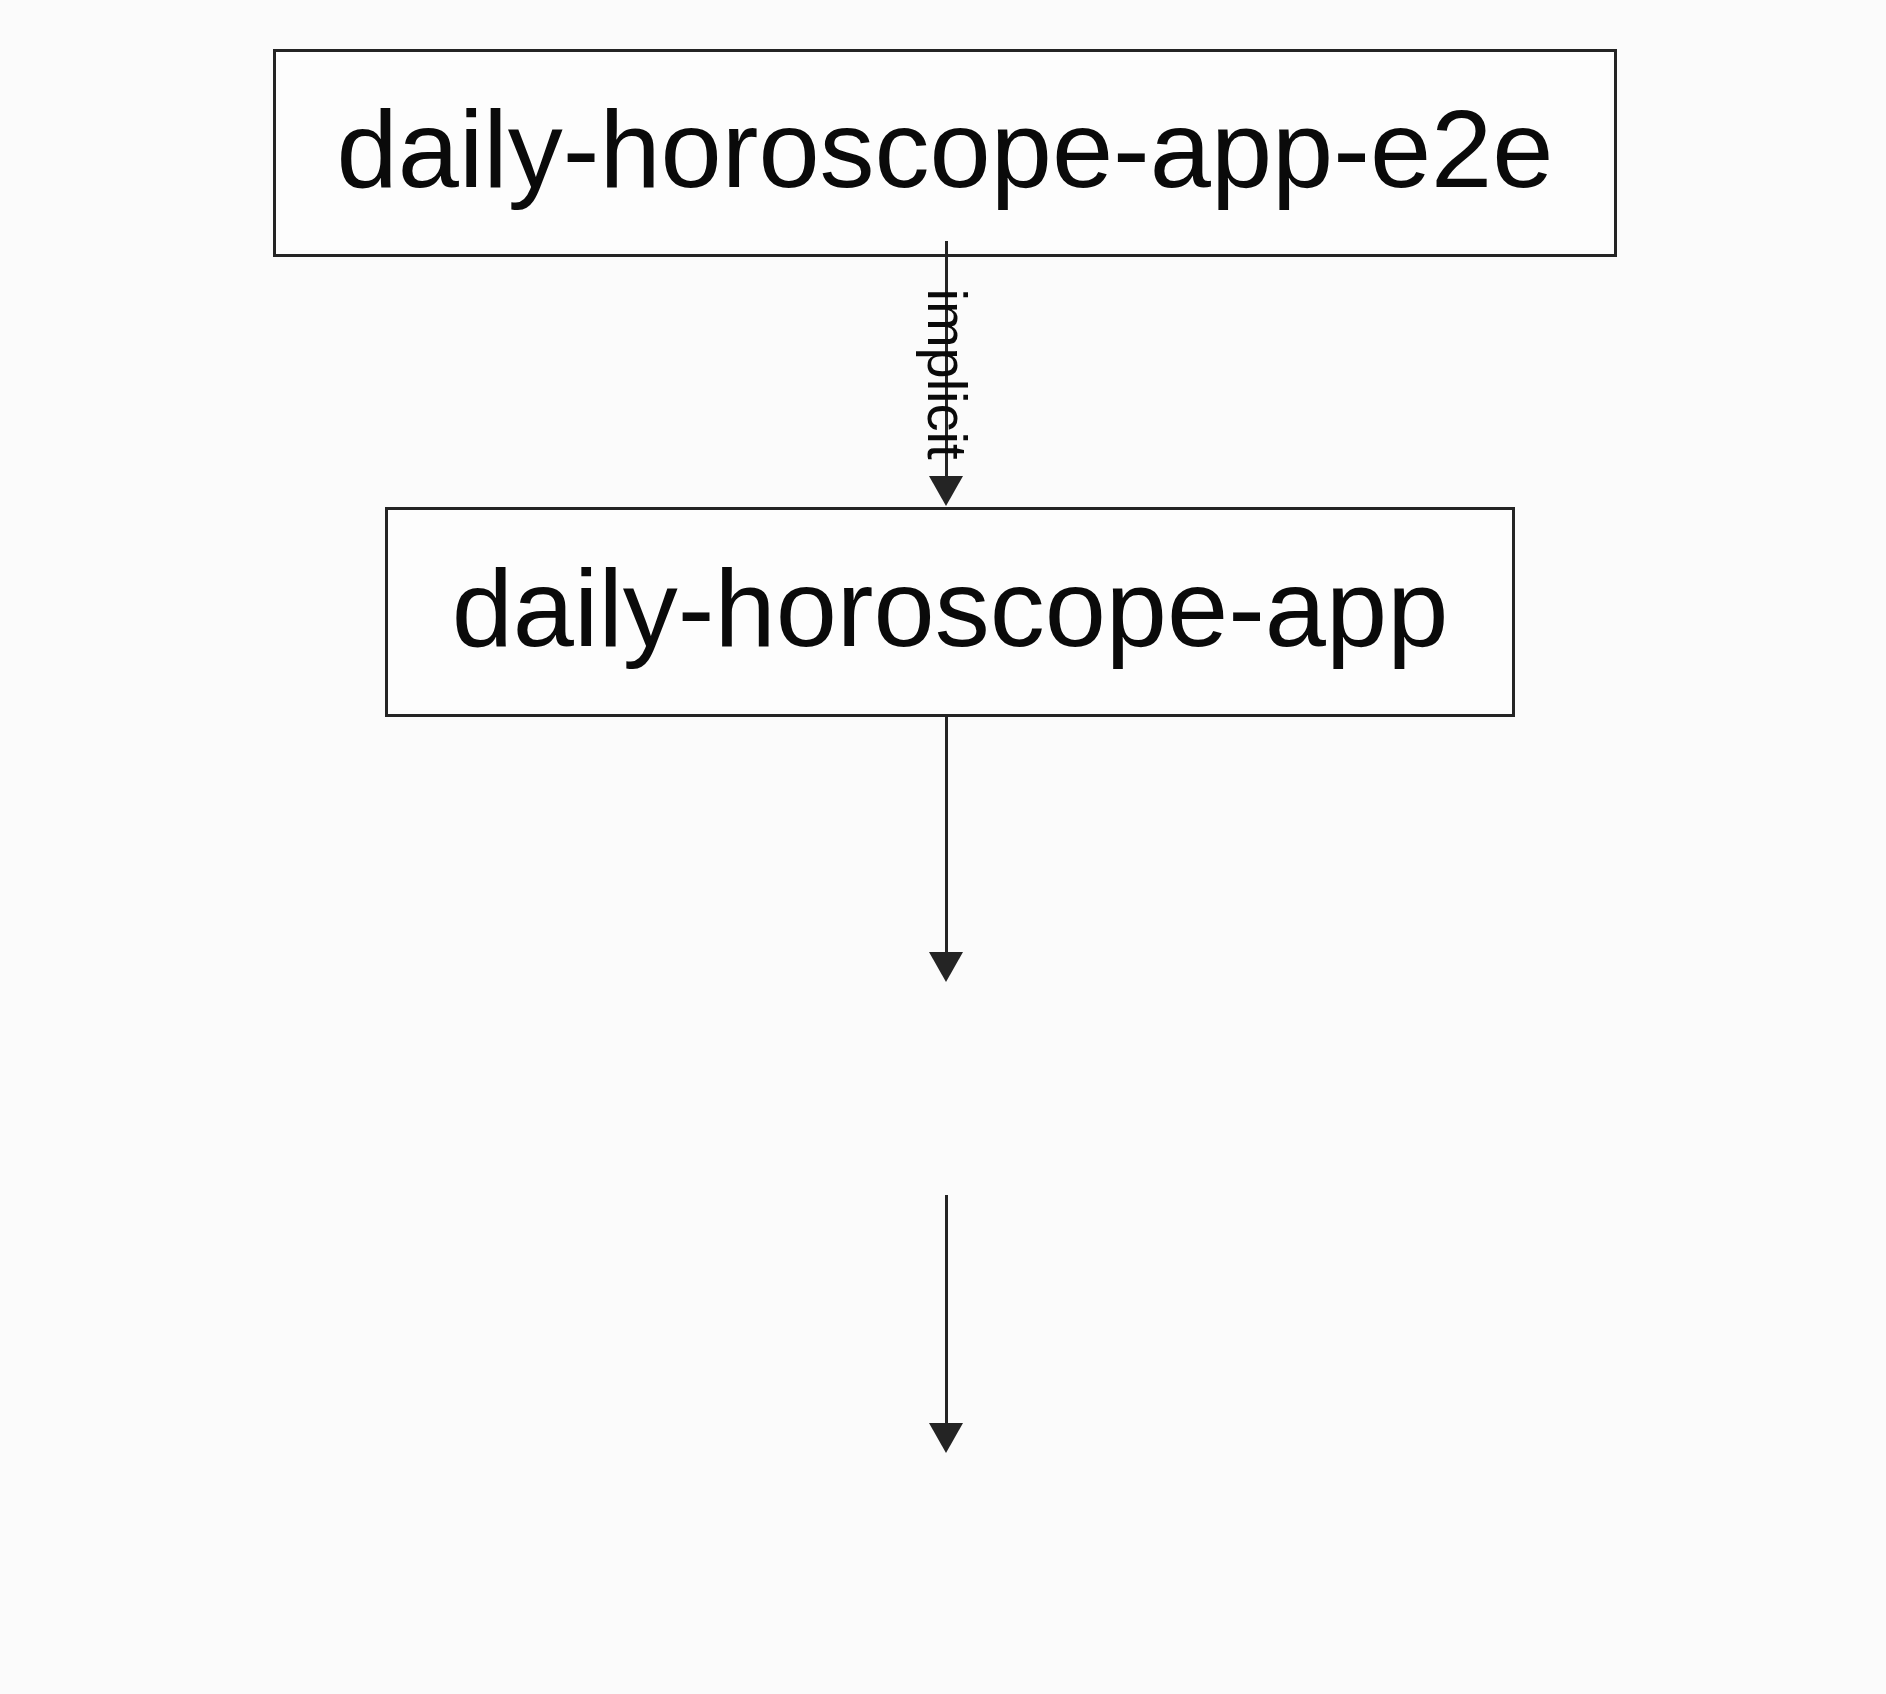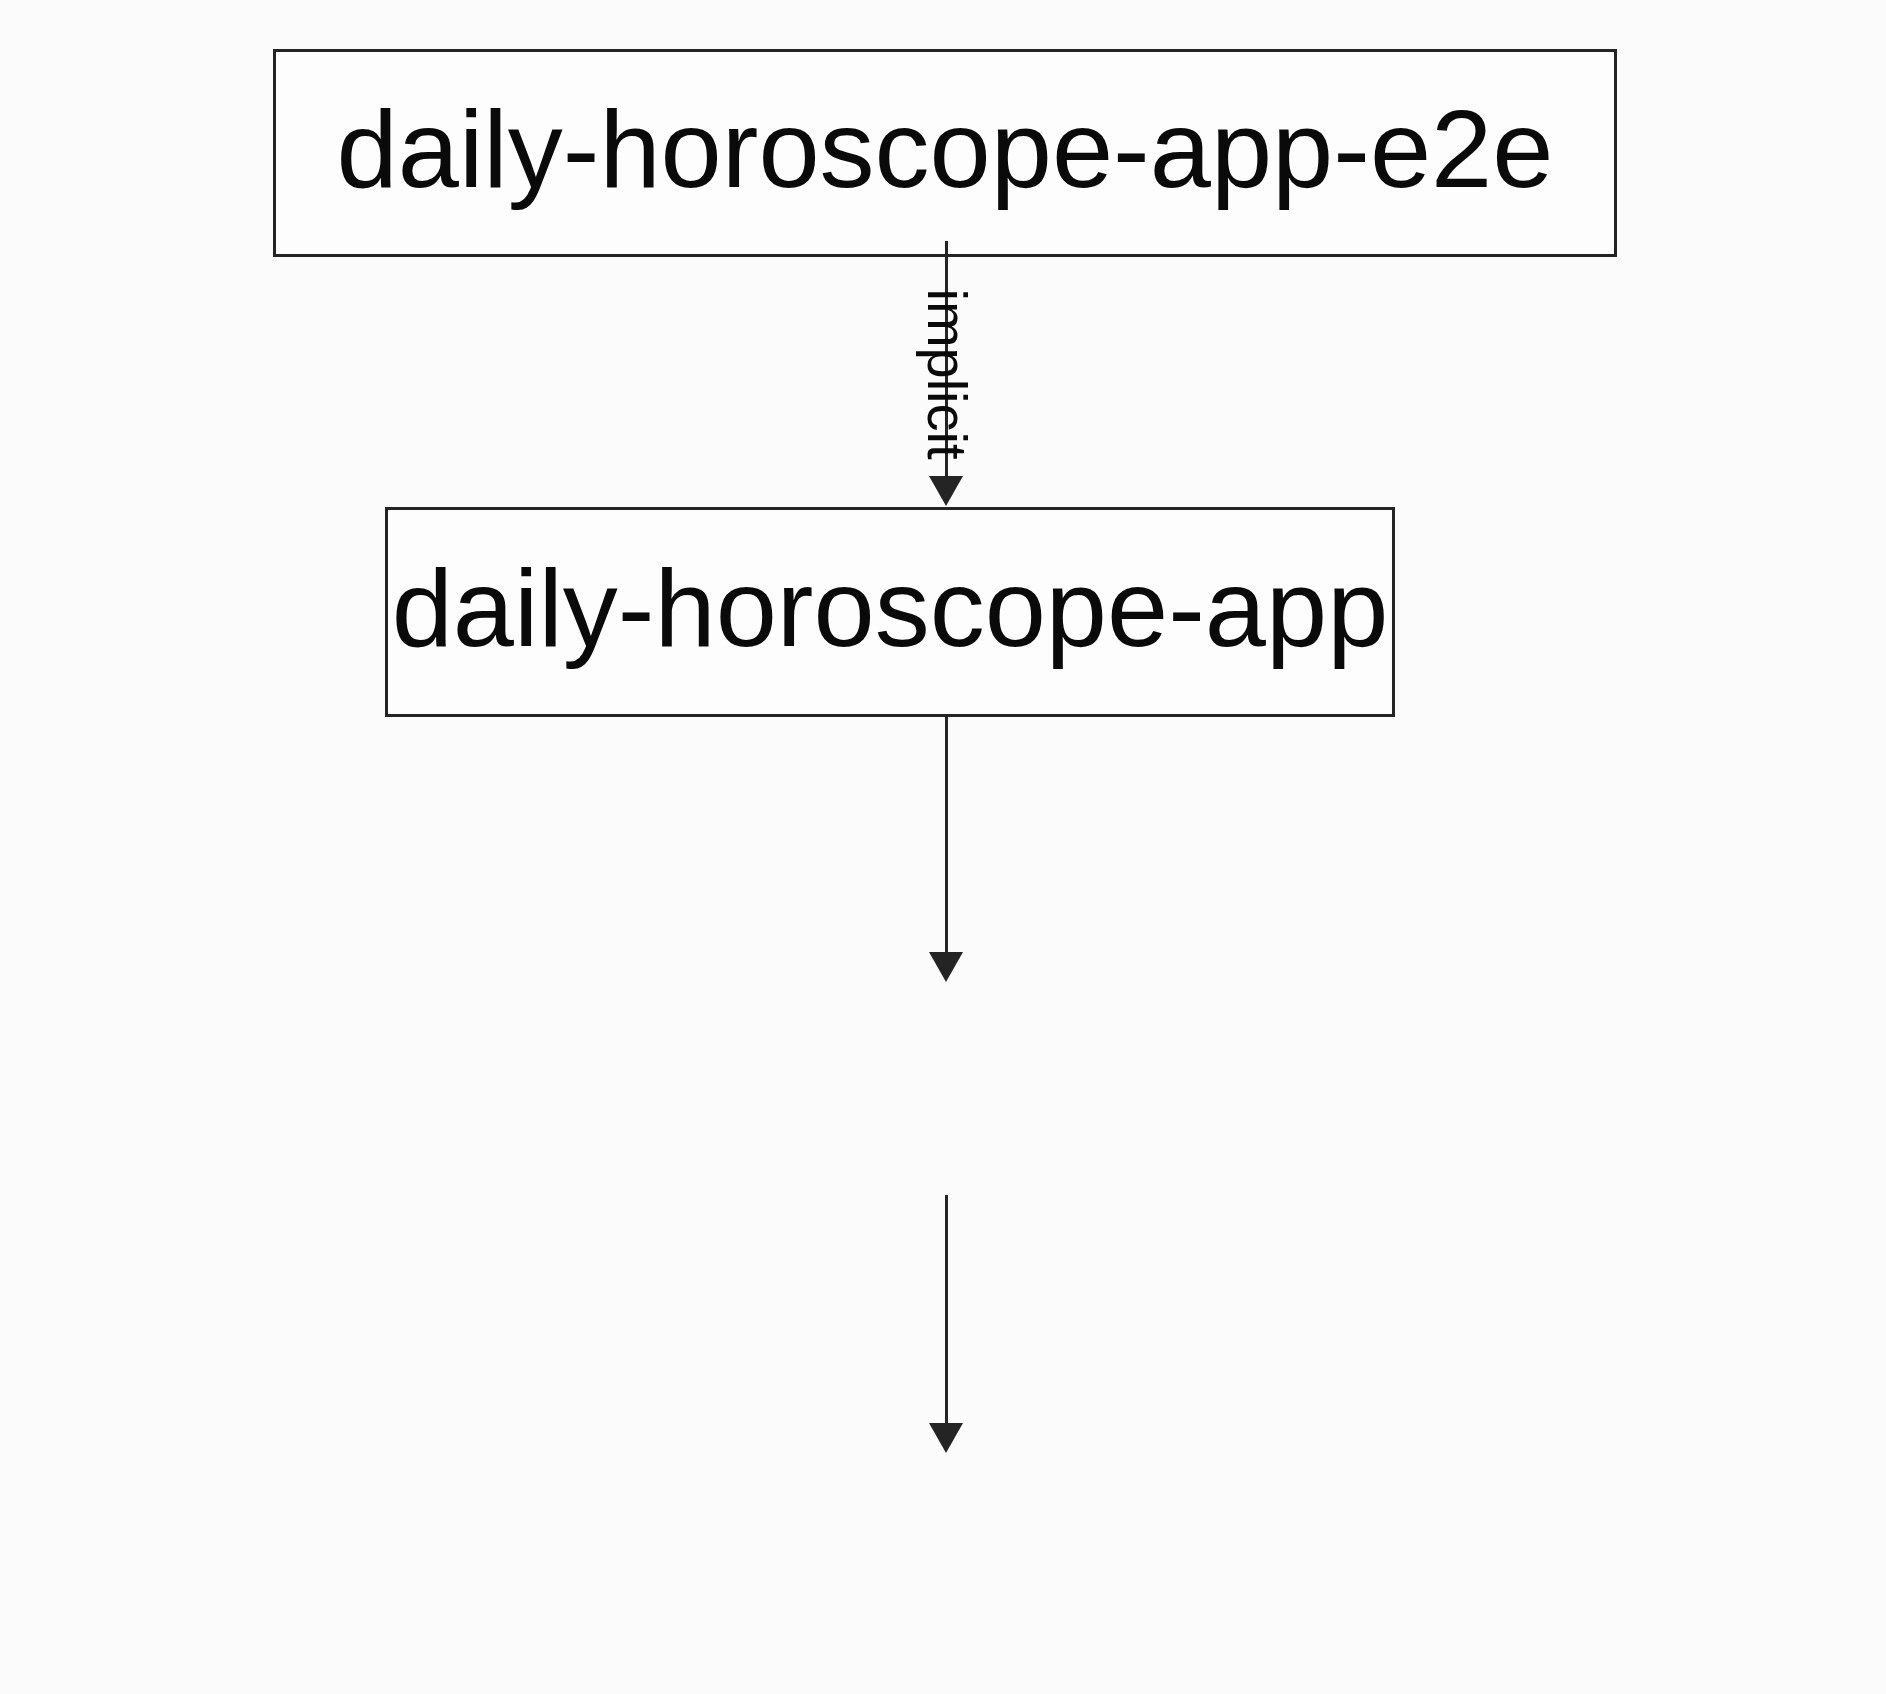--- a/index.html
+++ b/index.html
@@ -26,21 +26,21 @@
     box-sizing: border-box;
   }
   .node-label {
     font-size: 110px;
     line-height: 1;
     color: #0a0a0a;
     white-space: nowrap;
     padding-bottom: 8px;
   }
   .rect1 { left: 273px; top: 33px;   width: 1344px; height: 208px; margin-top: 16px; }
-  .rect2 { left: 385px; top: 507px;  width: 1010px; height: 210px; justify-content: center; }
+  .rect2 { left: 385px; top: 507px;  width: 1130px; height: 210px; justify-content: center; }
   .ellipse { border-radius: 50%; }
   .ellipse-ui     { left: 847px; top: 982px;  width: 200px; height: 214px; }
   .ellipse-models { left: 713px; top: 1456px; width: 464px; height: 212px; }
 
   .edge-line {
     position: absolute;
     left: 945px;
     width: 3px;
     background: #242424;
   }

